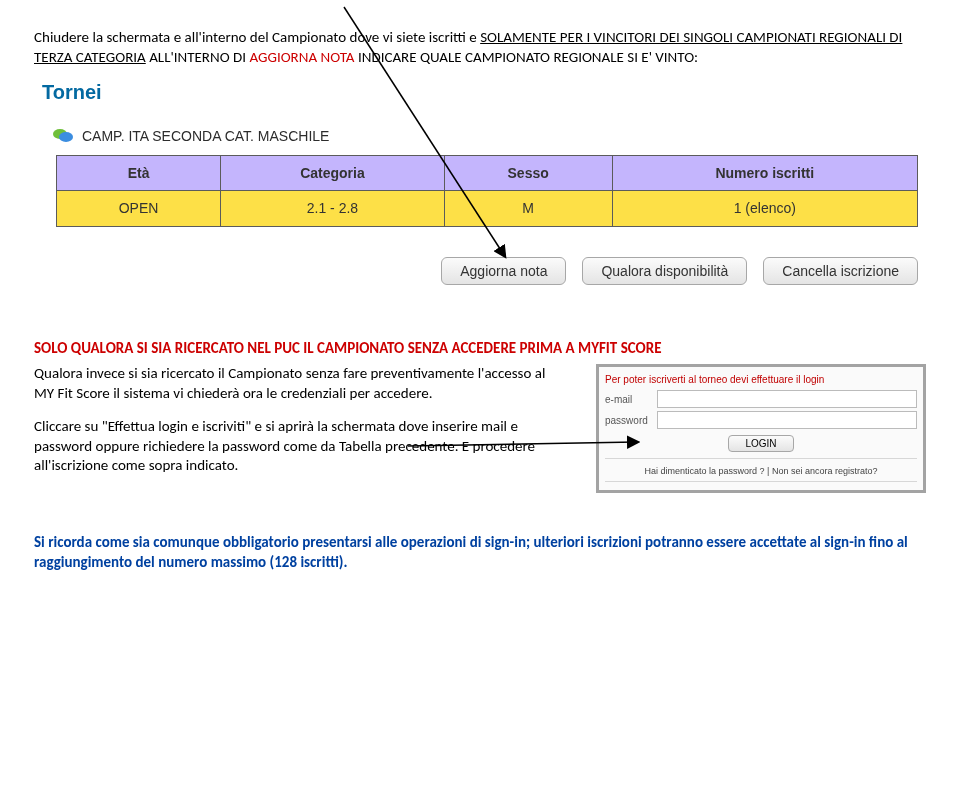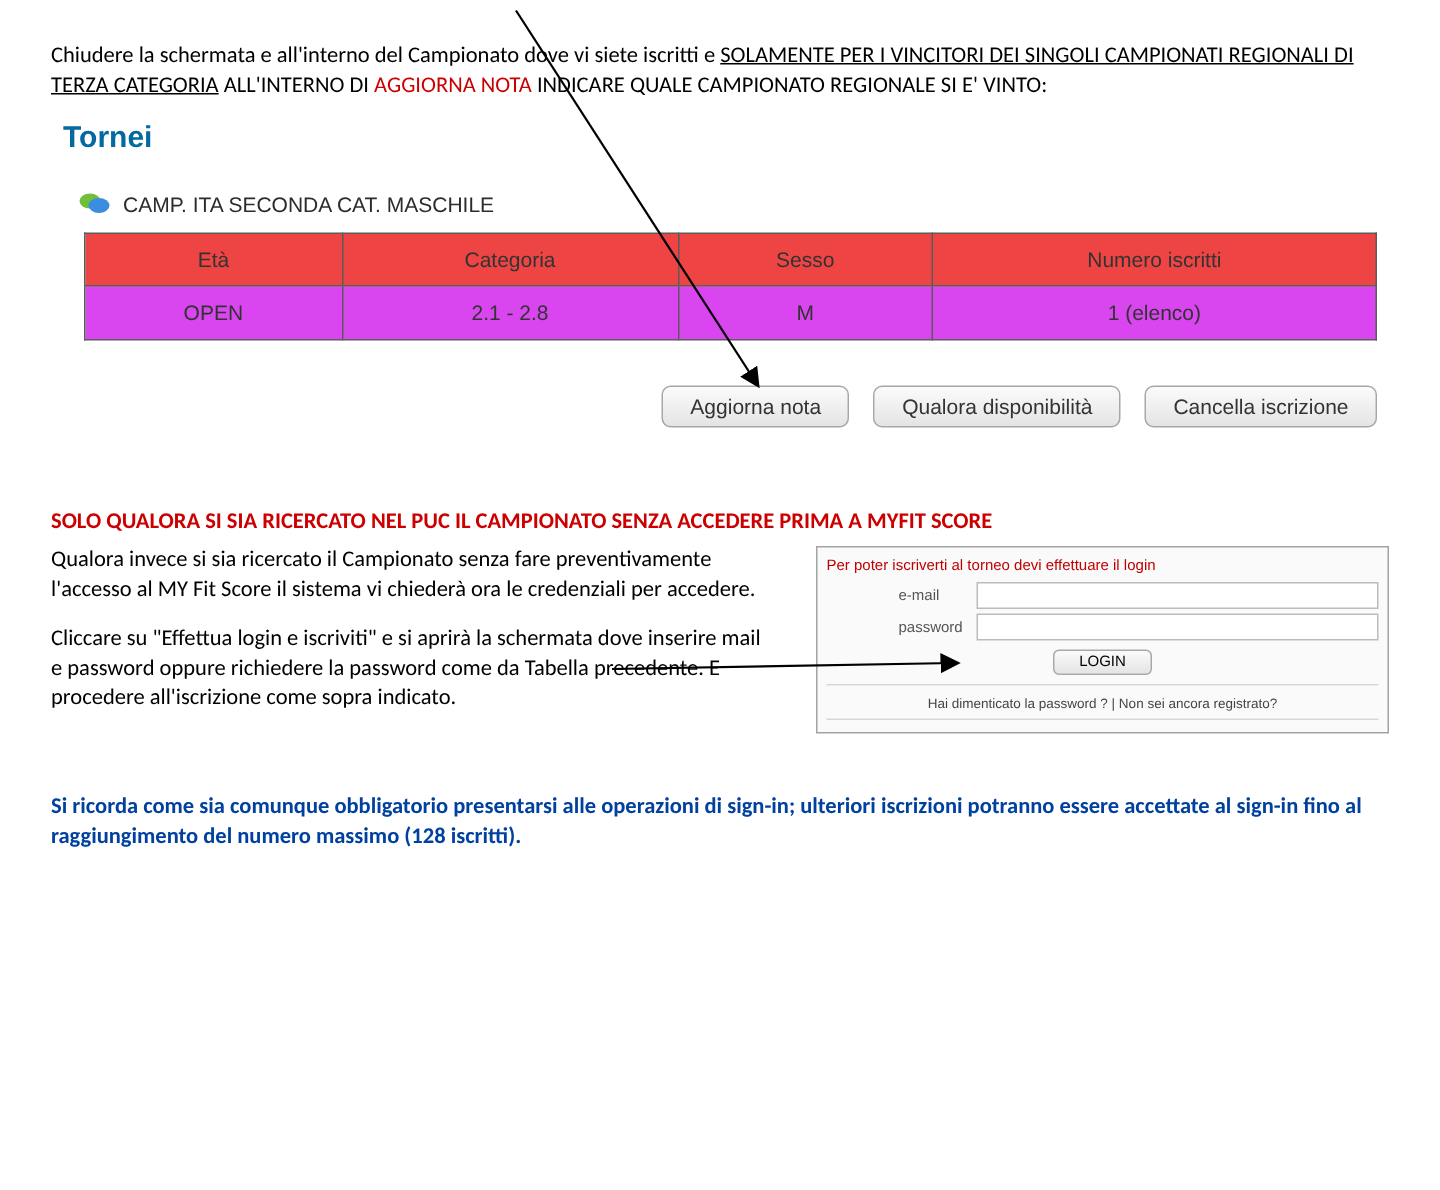--- a/index.html
+++ b/index.html
@@ -49,25 +49,25 @@
     width: 862px;
     margin-left: 14px;
     font-family: Arial, sans-serif;
     font-size: 14px;
     color: #333;
   }
   .table td {
     border: 1px solid #5b5b5b;
     padding: 8px 14px;
     text-align: center;
-    background: #d946ef;
+    background: #fde047;
   }
   .table .hdr td {
-    background: #ef4444;
-    font-weight: normal;
+    background: #c4b5fd;
+    font-weight: bold;
     color: #333;
   }
   .btn-row {
     display: flex;
     gap: 16px;
     justify-content: flex-end;
     margin-top: 30px;
     margin-right: 8px;
     position: relative;
   }
@@ -88,39 +88,38 @@
   .two-col {
     display: flex;
     gap: 30px;
     align-items: flex-start;
     margin-top: 6px;
   }
   .left-col {
     flex: 1;
   }
   .login-panel {
-    width: 382px;
-    border: 1px solid #a3a3a3;
+    width: 330px;
+    border: 3px solid #a3a3a3;
     background: #fafafa;
     font-family: Arial, sans-serif;
     font-size: 11px;
     padding: 6px 6px 8px 6px;
     box-sizing: border-box;
     position: relative;
   }
   .login-msg {
     color: #c00000;
     font-size: 10px;
     margin-bottom: 4px;
   }
   .login-row {
     display: flex;
     align-items: center;
     margin-bottom: 3px;
-    margin-left: 48px;
   }
   .login-lbl {
     width: 52px;
     color: #555;
     font-size: 10px;
   }
   .login-input {
     flex: 1;
     height: 16px;
     border: 1px solid #bbb;

